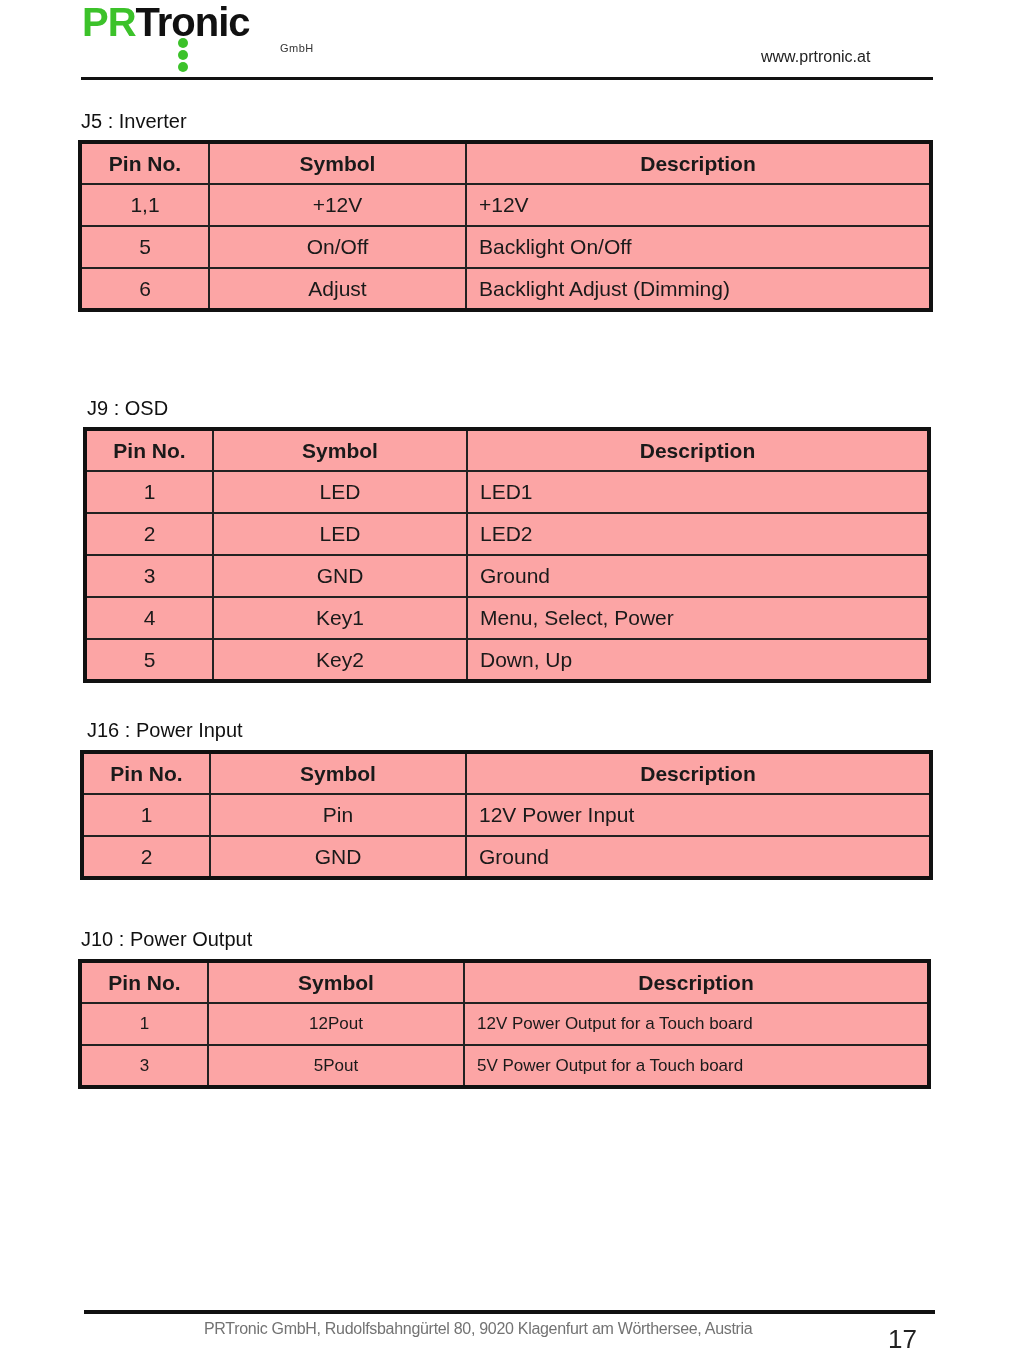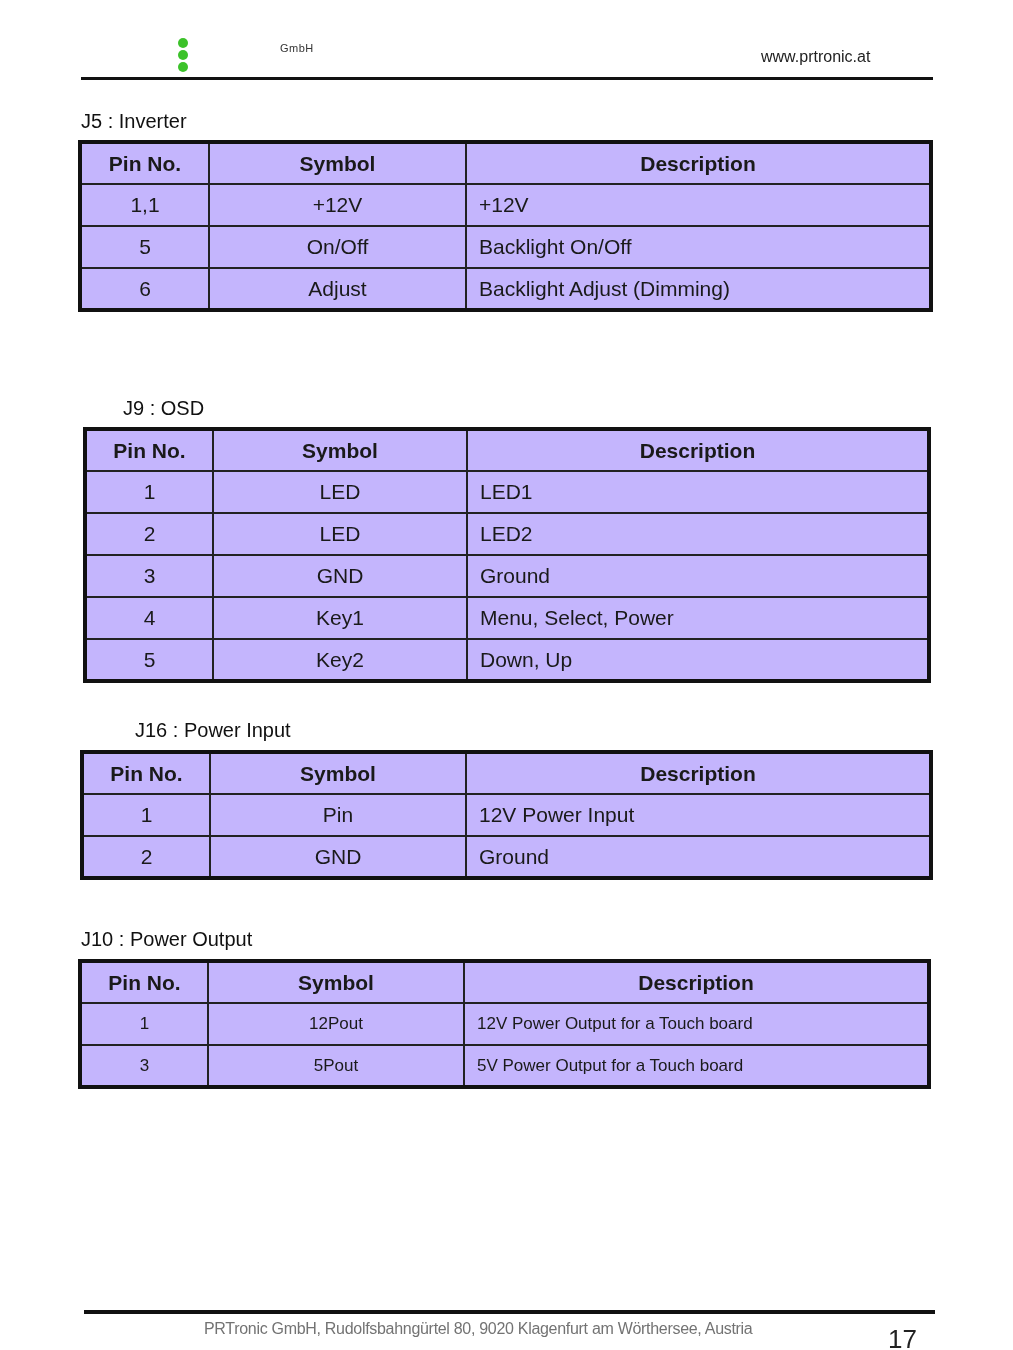--- a/index.html
+++ b/index.html
@@ -12,21 +12,21 @@
     .logo-pr { color: #3cc22a; }
     .logo-tronic { color: #111; }
     .logo-gmbh { position: absolute; left: 198px; top: 40px; font-size: 11px; color: #333; letter-spacing: 0.5px; }
     .logo-dots { position: absolute; left: 96px; top: 36px; width: 12px; }
     .logo-dot { width: 10px; height: 10px; border-radius: 50%; background: #3cc22a; margin-bottom: 2px; }
     .website { position: absolute; left: 761px; top: 48px; font-size: 16px; color: #222; }
     .header-rule { position: absolute; left: 81px; top: 77px; width: 852px; height: 3px; background: #111; }
 
     
     .section-title { position: absolute; font-weight: 400; font-size: 20px; color: #111; }
-    .pin-table { position: absolute; border-collapse: collapse; border: 4px solid #111; background: #c4b5fd; table-layout: fixed; }
+    .pin-table { position: absolute; border-collapse: collapse; border: 4px solid #111; background: #fca5a5; table-layout: fixed; }
     .pin-table th, .pin-table td { border: 2px solid #222; font-size: 21px; color: #1a1a1a; padding: 0; }
     .pin-table th { font-weight: 700; text-align: center; }
     .pin-table td.c-pin, .pin-table td.c-sym { text-align: center; }
     .pin-table td.c-desc { text-align: left; padding-left: 12px; }
     .pin-table.small td { font-size: 17px; }
 
     #t1 { left: 78px; top: 140px; width: 855px; }
     #t1 tr { height: 42px; }
     #t2 { left: 83px; top: 427px; width: 848px; }
     #t2 tr { height: 42px; }
@@ -37,20 +37,21 @@
 
     
     .footer-rule { position: absolute; left: 84px; top: 1310px; width: 851px; height: 4px; background: #111; }
     .footer-text { position: absolute; left: 204px; top: 1320px; font-size: 16px; color: #737373; letter-spacing: -0.3px; }
     .page-number { position: absolute; left: 888px; top: 1324px; font-size: 26px; color: #222; }
   </style>
 </head>
 <body>
 
 <div class="logo">
+  <div class="logo-text"><span class="logo-pr">PR</span><span class="logo-tronic">Tronic</span></div>
   <div class="logo-dots">
     <div class="logo-dot"></div>
       <div class="logo-dot"></div>
       <div class="logo-dot"></div>
   </div>
   <div class="logo-gmbh">GmbH</div>
 </div>
 <div class="website">www.prtronic.at</div>
 <div class="header-rule"></div>
 
@@ -78,21 +79,21 @@
     <td class="c-desc">Backlight On/Off</td>
   </tr>
   <tr>
     <td class="c-pin">6</td>
     <td class="c-sym">Adjust</td>
     <td class="c-desc">Backlight Adjust (Dimming)</td>
   </tr>
 </tbody>
   </table>
 
-<div class="section-title" style="left:87px; top:397px;margin-left:36px;">J9 : OSD</div>
+<div class="section-title" style="left:87px; top:397px;">J9 : OSD</div>
 <table class="pin-table" id="t2">
   <colgroup>
       <col style="width:128px">
       <col style="width:254px">
       <col>
     </colgroup>
   <tbody>
       <tr>
     <th>Pin No.</th>
     <th>Symbol</th>
@@ -119,21 +120,21 @@
     <td class="c-desc">Menu, Select, Power</td>
   </tr>
   <tr>
     <td class="c-pin">5</td>
     <td class="c-sym">Key2</td>
     <td class="c-desc">Down, Up</td>
   </tr>
 </tbody>
   </table>
 
-<div class="section-title" style="left:87px; top:719px;margin-left:48px;">J16 : Power Input</div>
+<div class="section-title" style="left:87px; top:719px;">J16 : Power Input</div>
 <table class="pin-table" id="t3">
   <colgroup>
       <col style="width:128px">
       <col style="width:256px">
       <col>
     </colgroup>
   <tbody>
       <tr>
     <th>Pin No.</th>
     <th>Symbol</th>

